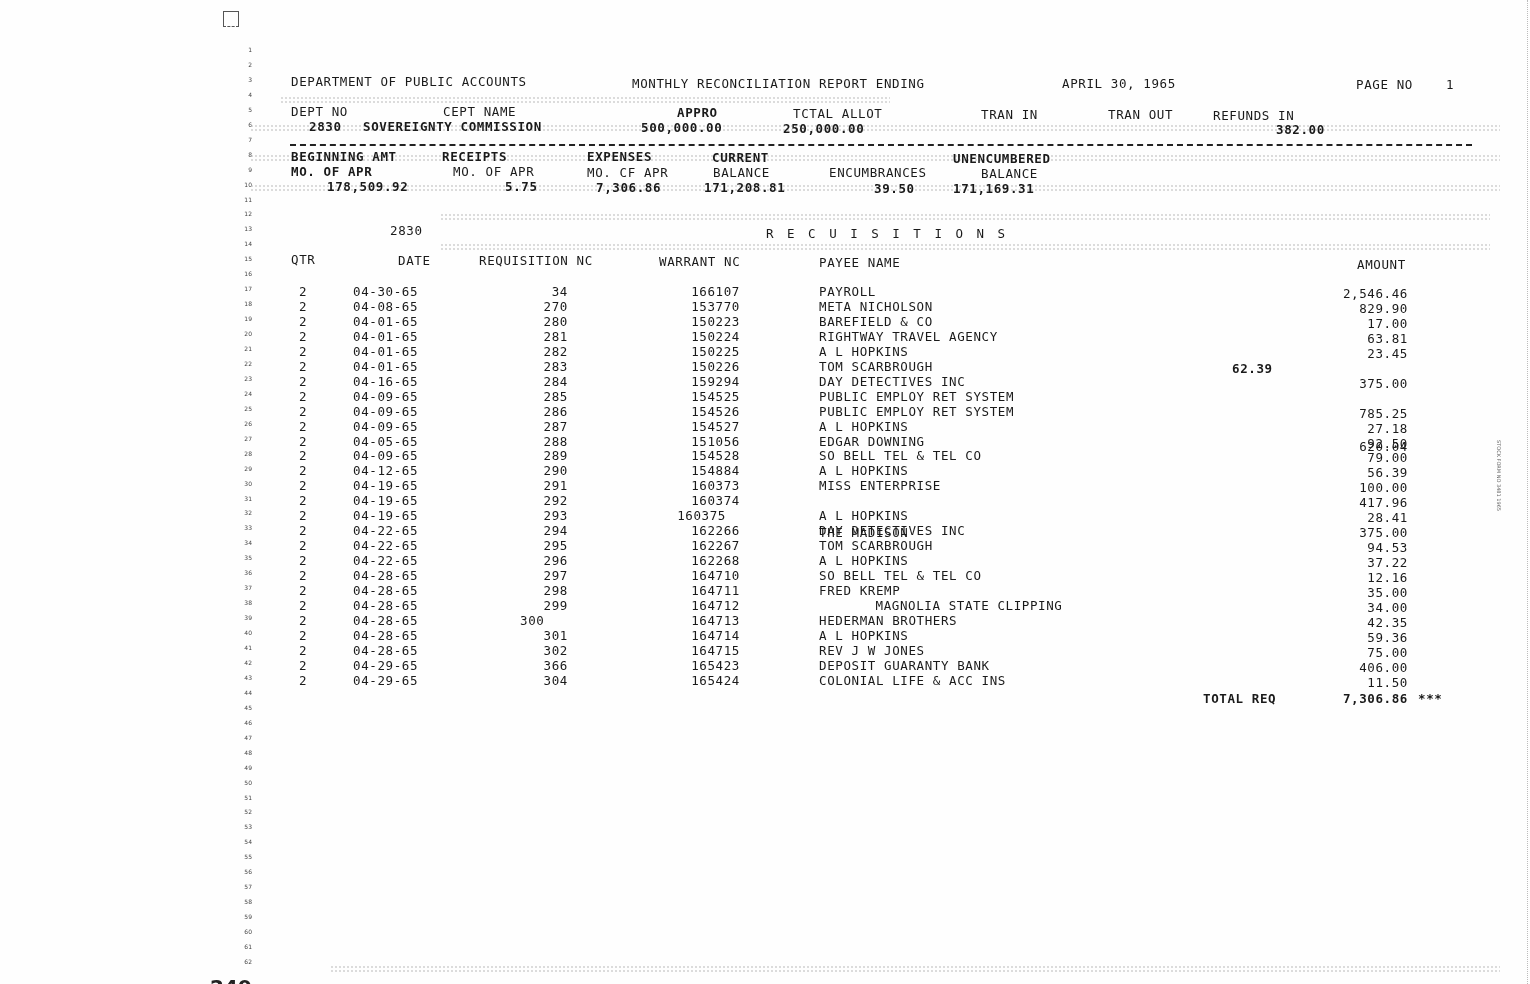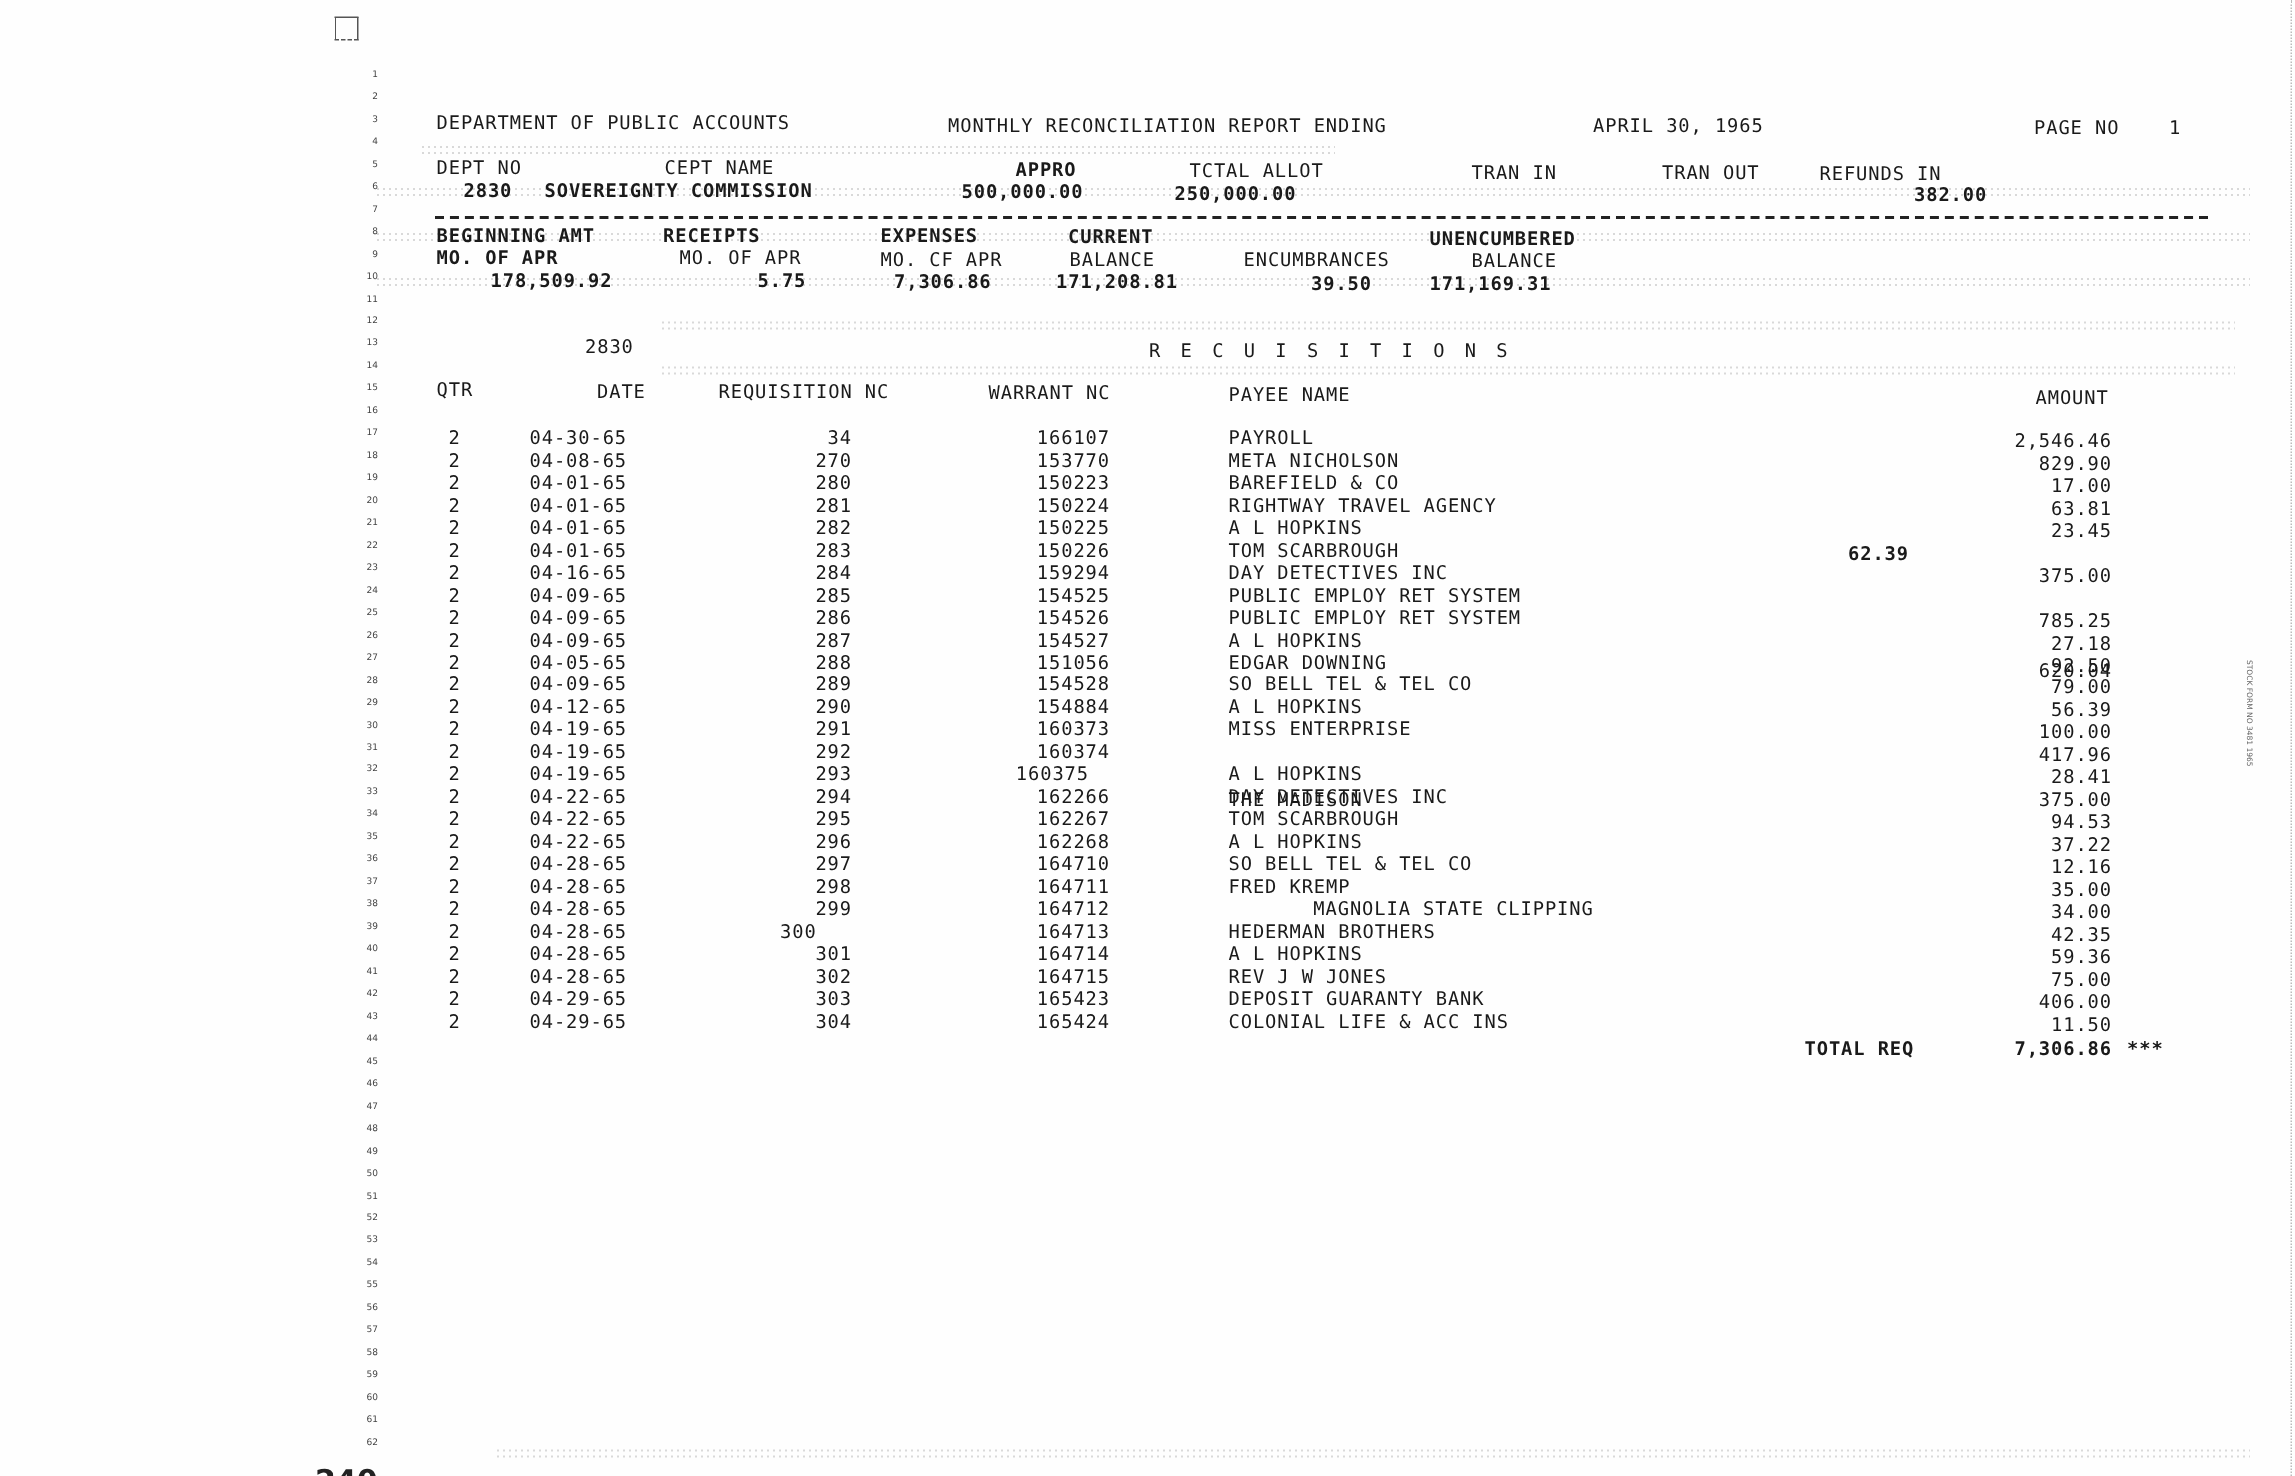--- a/index.html
+++ b/index.html
@@ -353,21 +353,21 @@
       <div class="abs t" style="left: 299px; top: 643.8px; width: 12px; text-align: left;">2</div>
       <div class="abs t" style="left: 353px; top: 643.8px; width: 80px; text-align: left;">04-28-65</div>
       <div class="abs t" style="left: 520px; top: 643.8px; width: 48px; text-align: right;">302</div>
       <div class="abs t" style="left: 670px; top: 643.8px; width: 70px; text-align: right;">164715</div>
       <div class="abs t" style="left: 819px; top: 643.8px; width: 300px; text-align: left;">REV J W JONES</div>
       <div class="abs t" style="left: 1300px; top: 645.8px; width: 108px; text-align: right;">75.00</div>
     </div>
     <div>
       <div class="abs t" style="left: 299px; top: 658.75px; width: 12px; text-align: left;">2</div>
       <div class="abs t" style="left: 353px; top: 658.75px; width: 80px; text-align: left;">04-29-65</div>
-      <div class="abs t" style="left: 520px; top: 658.75px; width: 48px; text-align: right;">303</div>
+      <div class="abs t" style="left: 520px; top: 658.75px; width: 48px; text-align: right;">366</div>
       <div class="abs t" style="left: 670px; top: 658.75px; width: 70px; text-align: right;">165423</div>
       <div class="abs t" style="left: 819px; top: 658.75px; width: 300px; text-align: left;">DEPOSIT GUARANTY BANK</div>
       <div class="abs t" style="left: 1300px; top: 660.75px; width: 108px; text-align: right;">406.00</div>
     </div>
     <div>
       <div class="abs t" style="left: 299px; top: 673.7px; width: 12px; text-align: left;">2</div>
       <div class="abs t" style="left: 353px; top: 673.7px; width: 80px; text-align: left;">04-29-65</div>
       <div class="abs t" style="left: 520px; top: 673.7px; width: 48px; text-align: right;">304</div>
       <div class="abs t" style="left: 670px; top: 673.7px; width: 70px; text-align: right;">165424</div>
       <div class="abs t" style="left: 819px; top: 673.7px; width: 300px; text-align: left;">COLONIAL LIFE &amp; ACC INS</div>

